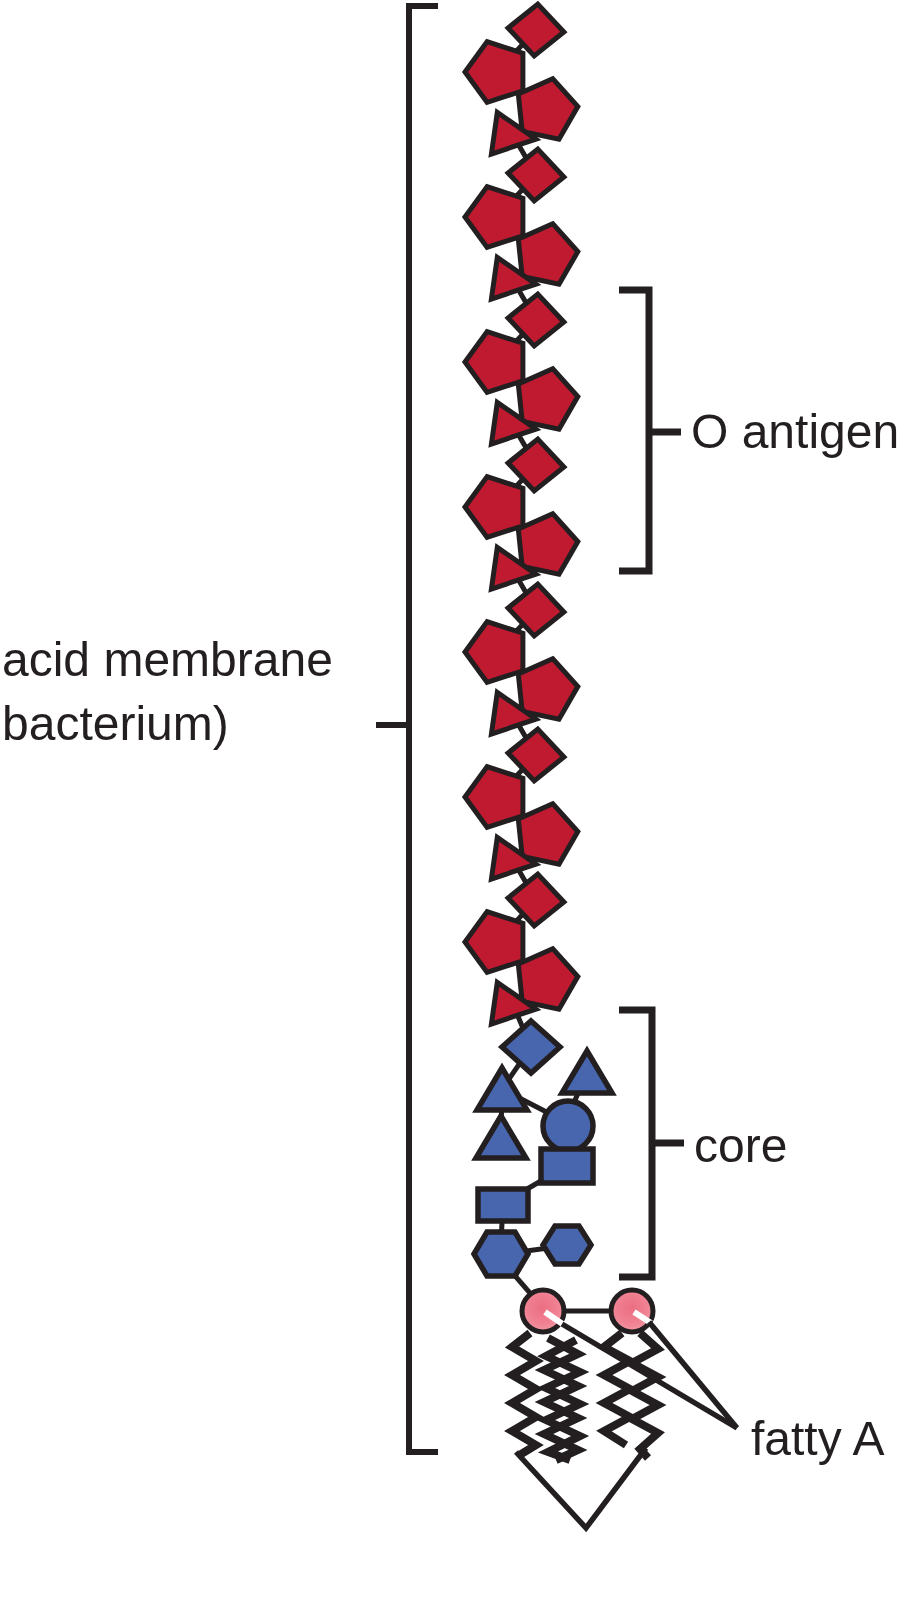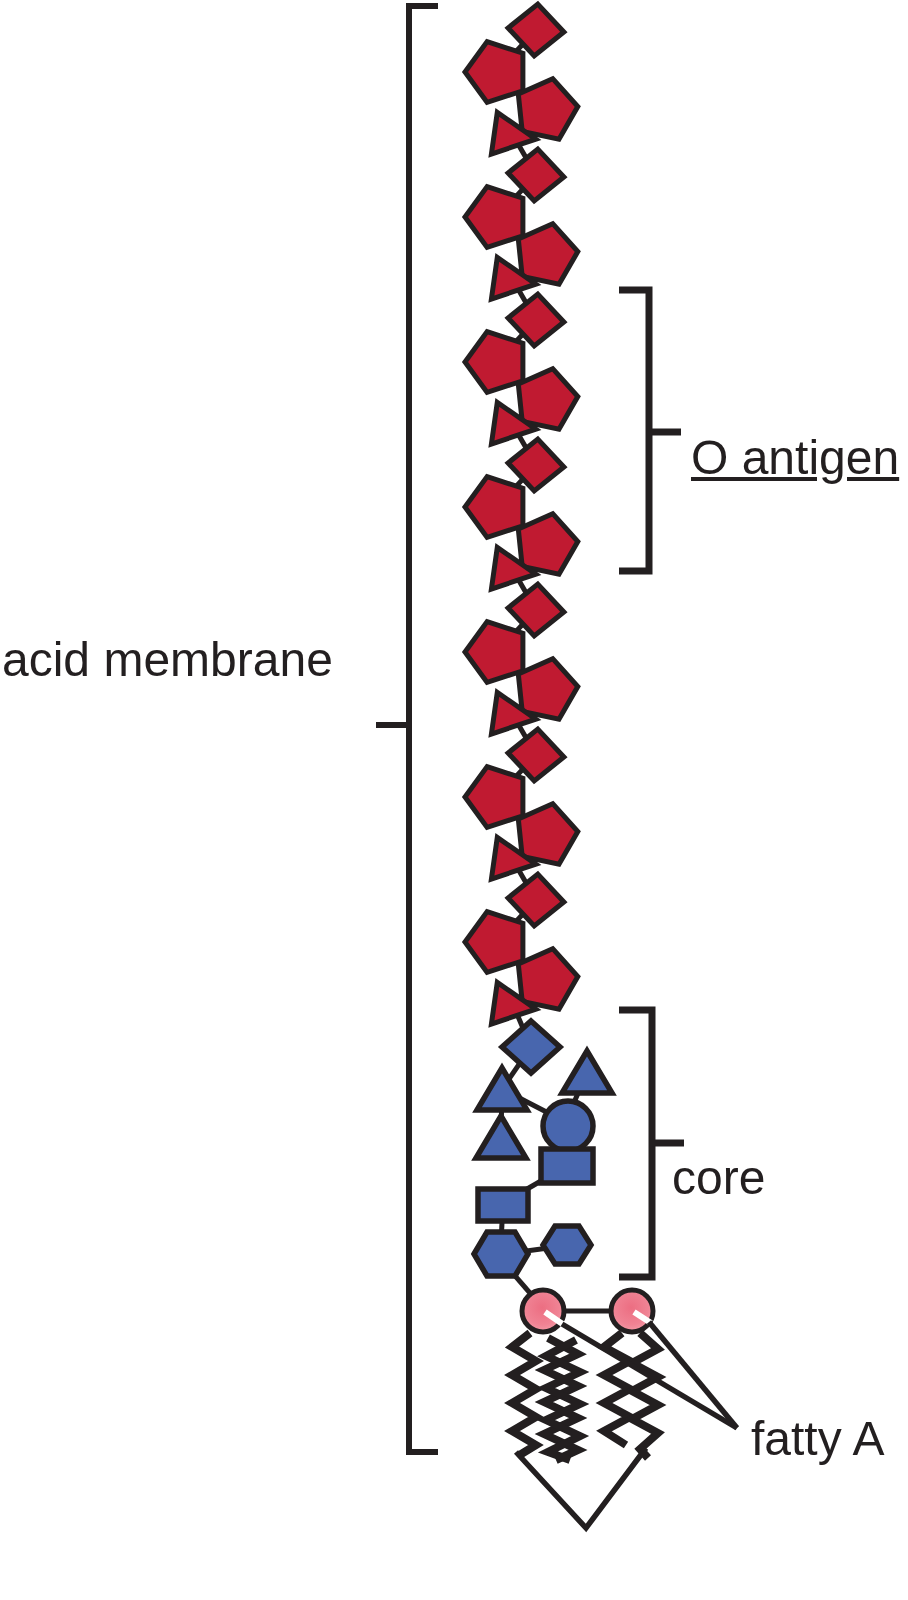--- a/index.html
+++ b/index.html
@@ -126,17 +126,18 @@
 
     <g>
       <line class="pointer" x1="562" y1="1324" x2="737" y2="1428"></line>
       <line class="pointer" x1="649" y1="1322" x2="737" y2="1428"></line>
       <path class="pointer" d="M516 1452 L586 1528 L646 1448"></path>
     </g>
   </svg>
 
   <div class="lbl lbl-multi" style="left:2px;top:628px;">
     <div>acid membrane</div>
+    <div>bacterium)</div>
   </div>
-  <div class="lbl" style="left:691px;top:430px;text-decoration:underline;">O antigen</div>
-  <div class="lbl" style="left:672px;top:1118px;margin-top:32px;">core</div>
+  <div class="lbl" style="left:691px;top:404px;">O antigen</div>
+  <div class="lbl" style="left:694px;top:1118px;">core</div>
   <div class="lbl" style="left:751px;top:1411px;">fatty A</div>
 </div>
 
 </body></html>

